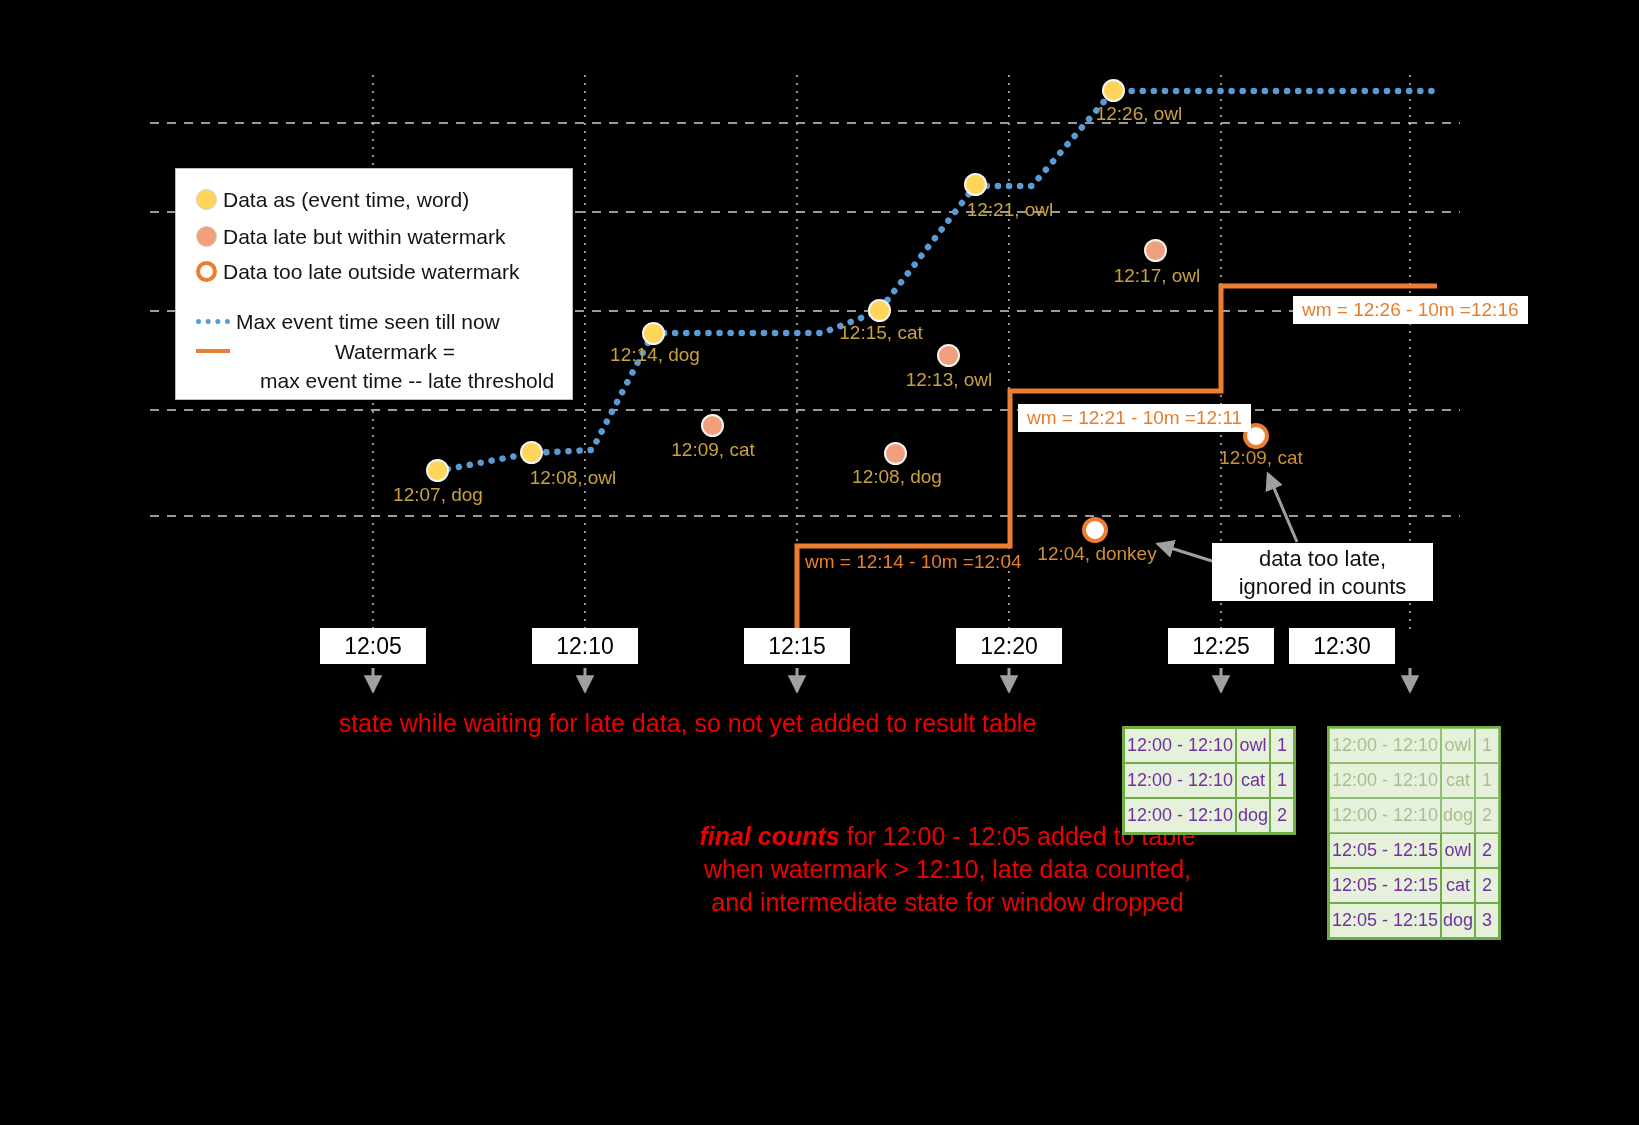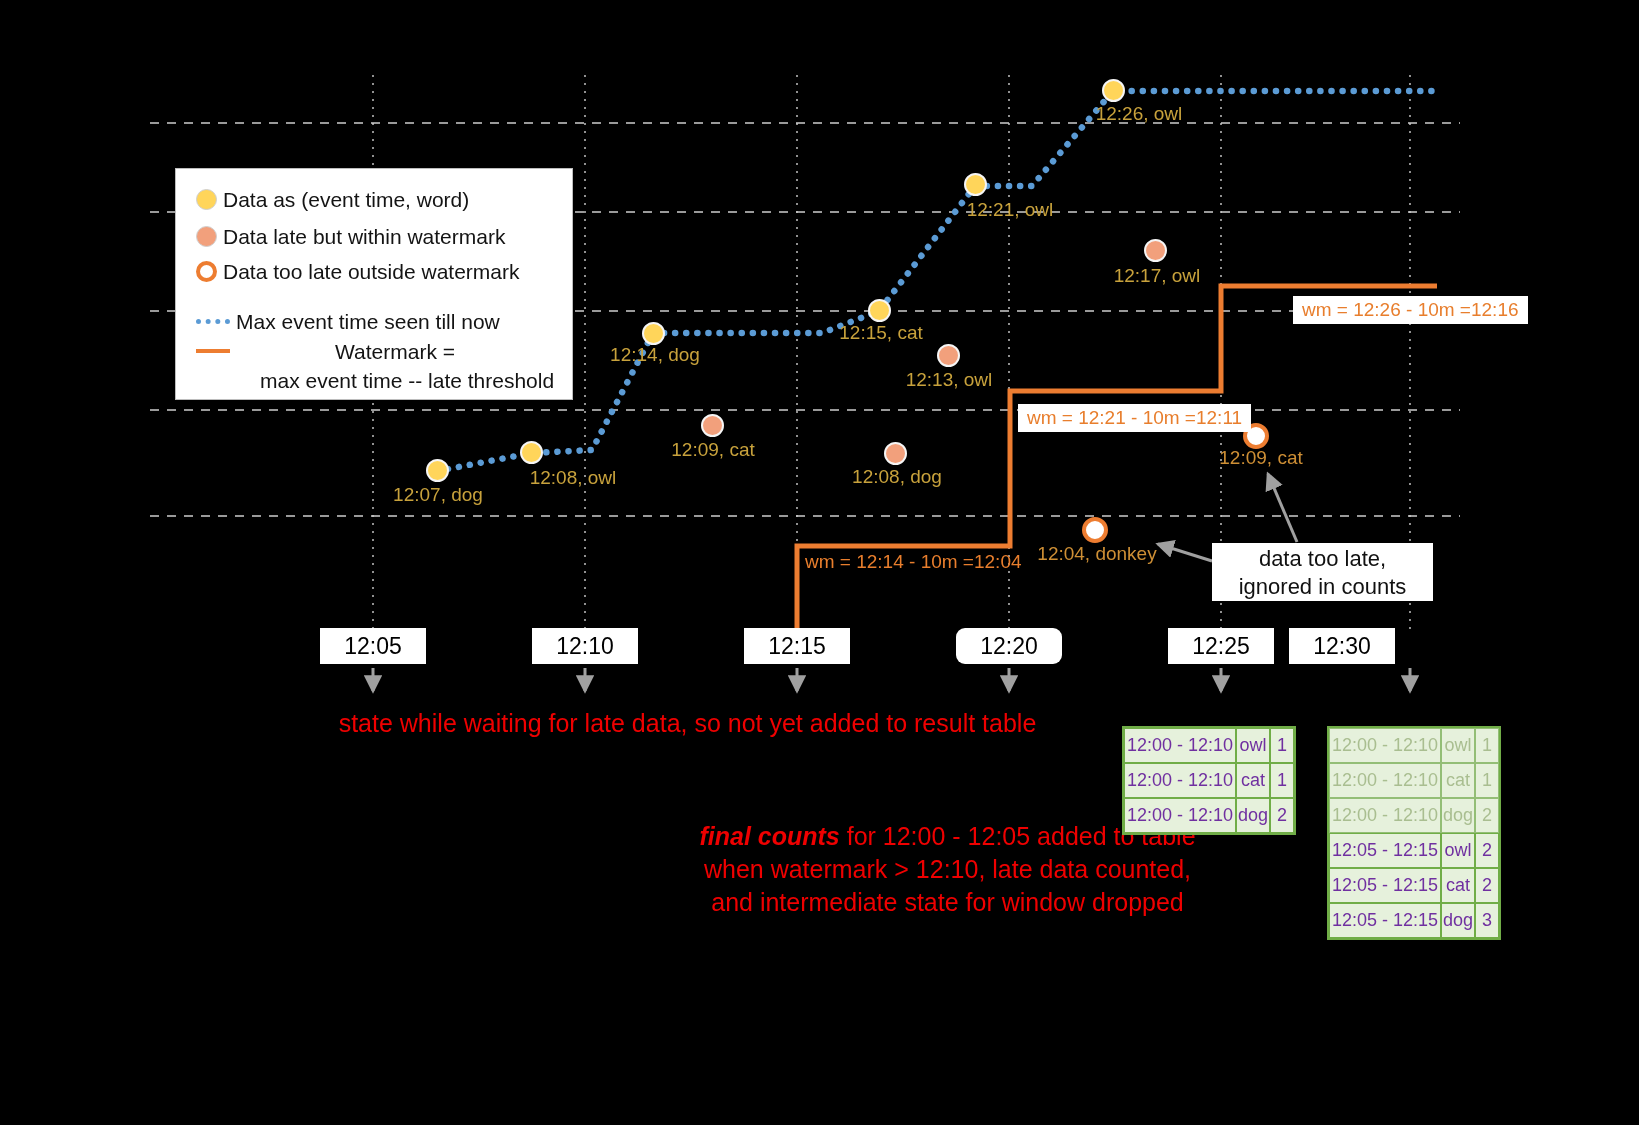--- a/index.html
+++ b/index.html
@@ -162,21 +162,21 @@
       <span class="llbl">
         <span style="display:block;">Watermark =</span>
         <span class="lwm2" style="display:block;">max event time -- late threshold</span>
       </span>
     </div>
   </div>
 
   <div class="time-label" style="left:320px;">12:05</div>
   <div class="time-label" style="left:532px;">12:10</div>
   <div class="time-label" style="left:744px;">12:15</div>
-  <div class="time-label" style="left:956px;border-radius:9px;">12:20</div>
+  <div class="time-label" style="left:956px;">12:20</div>
   <div class="time-label" style="left:1168px;">12:25</div>
   <div class="time-label" style="left:1289px;">12:30</div>
 
   <div class="red-note" style="left:325px; top:706px; width:725px;">
     <div>state while waiting for late data, so not yet added  to result table</div>
   </div>
 
   <div class="red-note" style="left:640px; top:820px; width:615px; line-height:33px;">
     <div><em>final counts</em><span> for 12:00 - 12:05 added to table</span></div>
     <div>when watermark &gt; 12:10, late data counted,</div>

